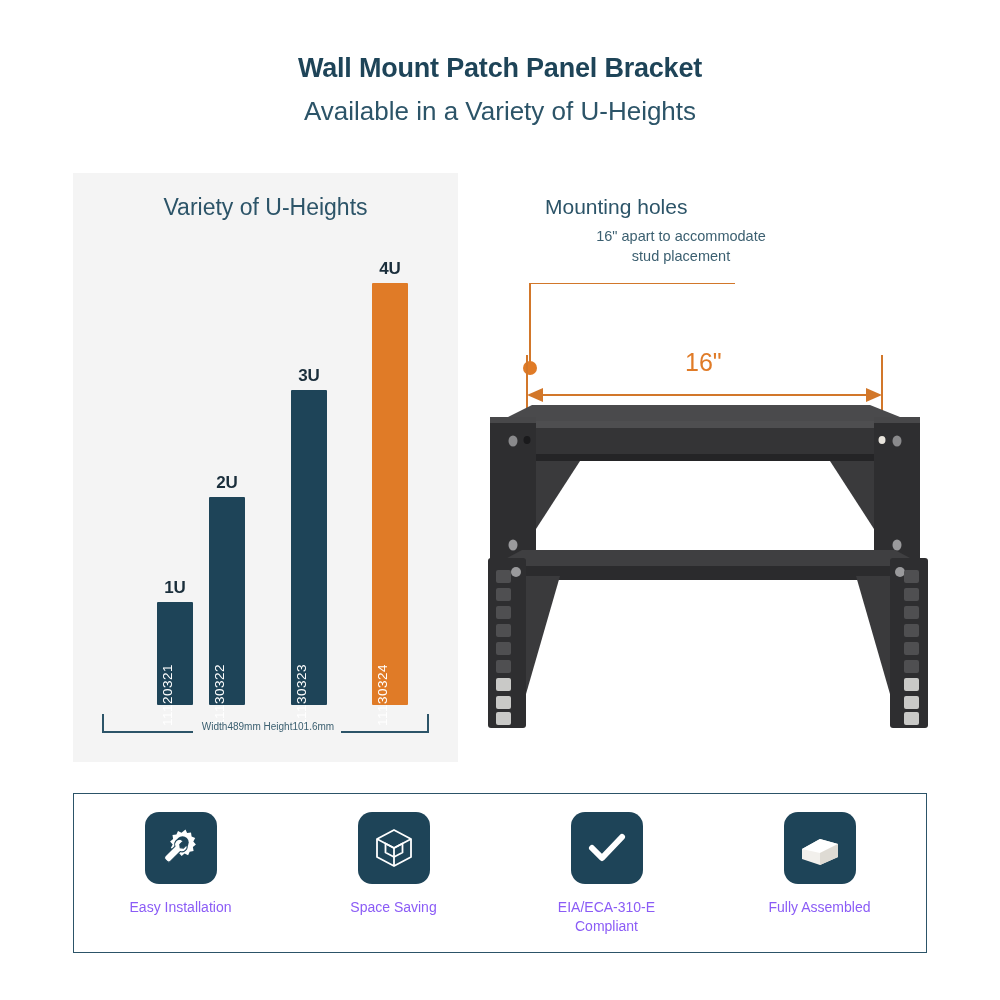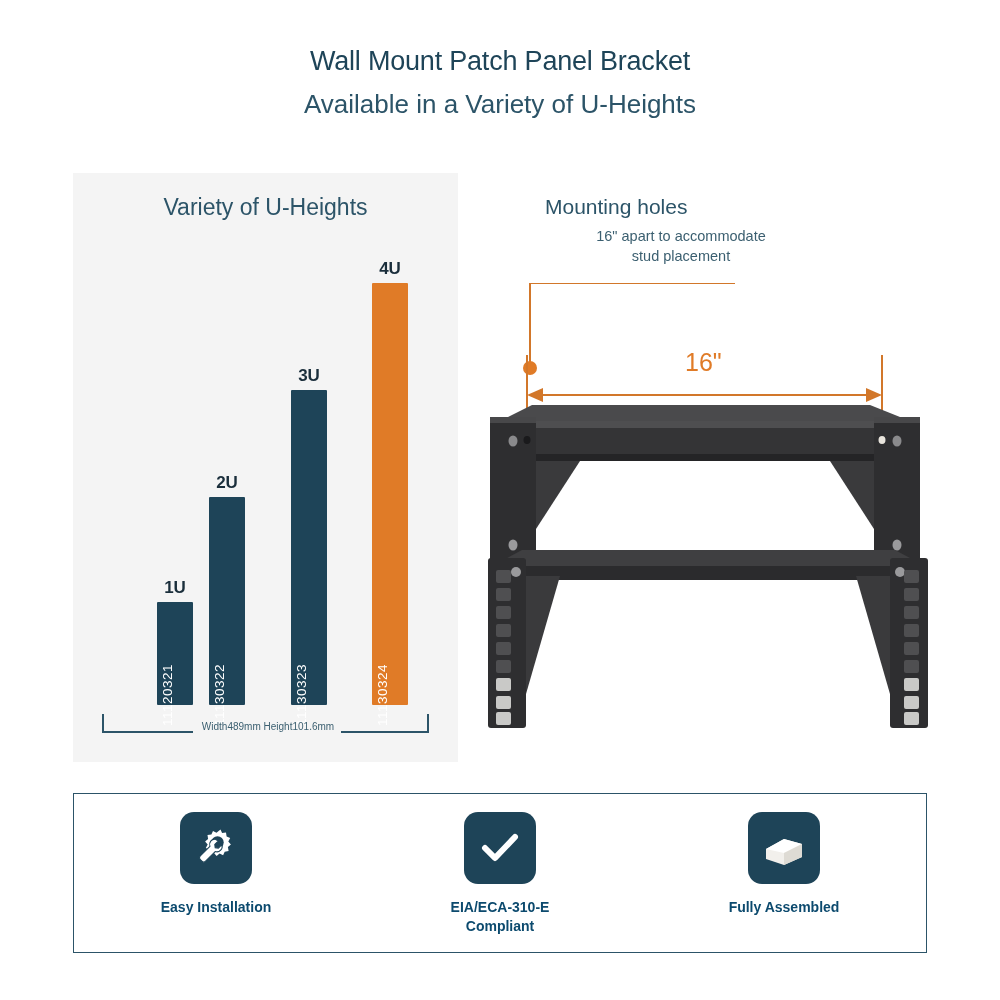--- a/index.html
+++ b/index.html
@@ -18,25 +18,25 @@
 
   
   #header {
     position: absolute;
     left: 0; top: 44px;
     width: 1000px;
     text-align: center;
   }
   #main-title {
     font-size: 27px;
-    font-weight: normal;
+    font-weight: bold;
     color: #1e4458;
     letter-spacing: -0.2px;
     line-height: 34px;
-    margin: 0;
+    margin: 7px;
   }
   #subtitle {
     font-size: 26px;
     font-weight: normal;
     color: #2c5468;
     line-height: 34px;
     margin: 9px 0 0 0;
   }
 
   
@@ -166,22 +166,21 @@
     background: #1e4458;
     border-radius: 14px;
     display: flex;
     align-items: center;
     justify-content: center;
   }
   .feature-label {
     margin-top: 14px;
     font-size: 14px;
     line-height: 19px;
-    color: #0c4a6e;
-    font-weight: bold;
+    color: #8b5cf6;
   }
 </style>
 </head>
 <body>
 
 <div id="header">
   <h1 id="main-title">Wall Mount Patch Panel Bracket</h1>
   <h2 id="subtitle">Available in a Variety of U-Heights</h2>
 </div>
 
@@ -338,20 +337,31 @@
           <g fill="#ffffff">
             <path d="M27.5 4.5l1.6 3.6 3.9-.6.6 3.9 3.6 1.6-1.9 3.5 2.6 3-3 2.6.7 3.9-3.9.7-1.6 3.6-3.5-1.9-3 2.6-2.6-3-3.9.6-.7-3.9-3.6-1.6 1.9-3.5-2.6-3 3-2.6-.6-3.9 3.9-.6 1.6-3.6 3.5 1.9z"></path>
           </g>
           <circle cx="24.5" cy="17.5" r="6.2" fill="#1e4458"></circle>
           <path d="M22.5 14.2a5.3 5.3 0 0 0-5.6 7.1l-9.6 9.6a2.6 2.6 0 0 0 0 3.7l1.6 1.6a2.6 2.6 0 0 0 3.7 0l9.6-9.6a5.3 5.3 0 0 0 6.6-6.9l-3.4 3.4-3.2-.4-.4-3.2 3.4-3.4z" fill="#ffffff" stroke="#1e4458" stroke-width="1.1"></path>
         </svg>
       </div>
       <div class="feature-label">Easy Installation</div>
     </div>
 
+    <div class="feature">
+      <div class="feature-icon">
+        <svg width="44" height="44" viewBox="0 0 44 44" fill="none" stroke="#ffffff" stroke-width="1.8" stroke-linejoin="round">
+          <path d="M22 4 L39 13 L39 31 L22 40 L5 31 L5 13 Z"></path>
+          <path d="M5 13 L22 22 L39 13"></path>
+          <path d="M22 22 L22 40"></path>
+          <path d="M22 22 L13.5 17.5 L13.5 26.5 L22 31 L30.5 26.5 L30.5 17.5 Z"></path>
+        </svg>
+      </div>
+      <div class="feature-label">Space Saving</div>
+    </div>
 
     <div class="feature">
       <div class="feature-icon">
         <svg width="46" height="46" viewBox="0 0 46 46" fill="none" stroke="#ffffff" stroke-width="6" stroke-linecap="round" stroke-linejoin="round">
           <path d="M8 23 L18 33 L38 12"></path>
         </svg>
       </div>
       <div class="feature-label">
         <div>EIA/ECA-310-E</div>
         <div>Compliant</div>

